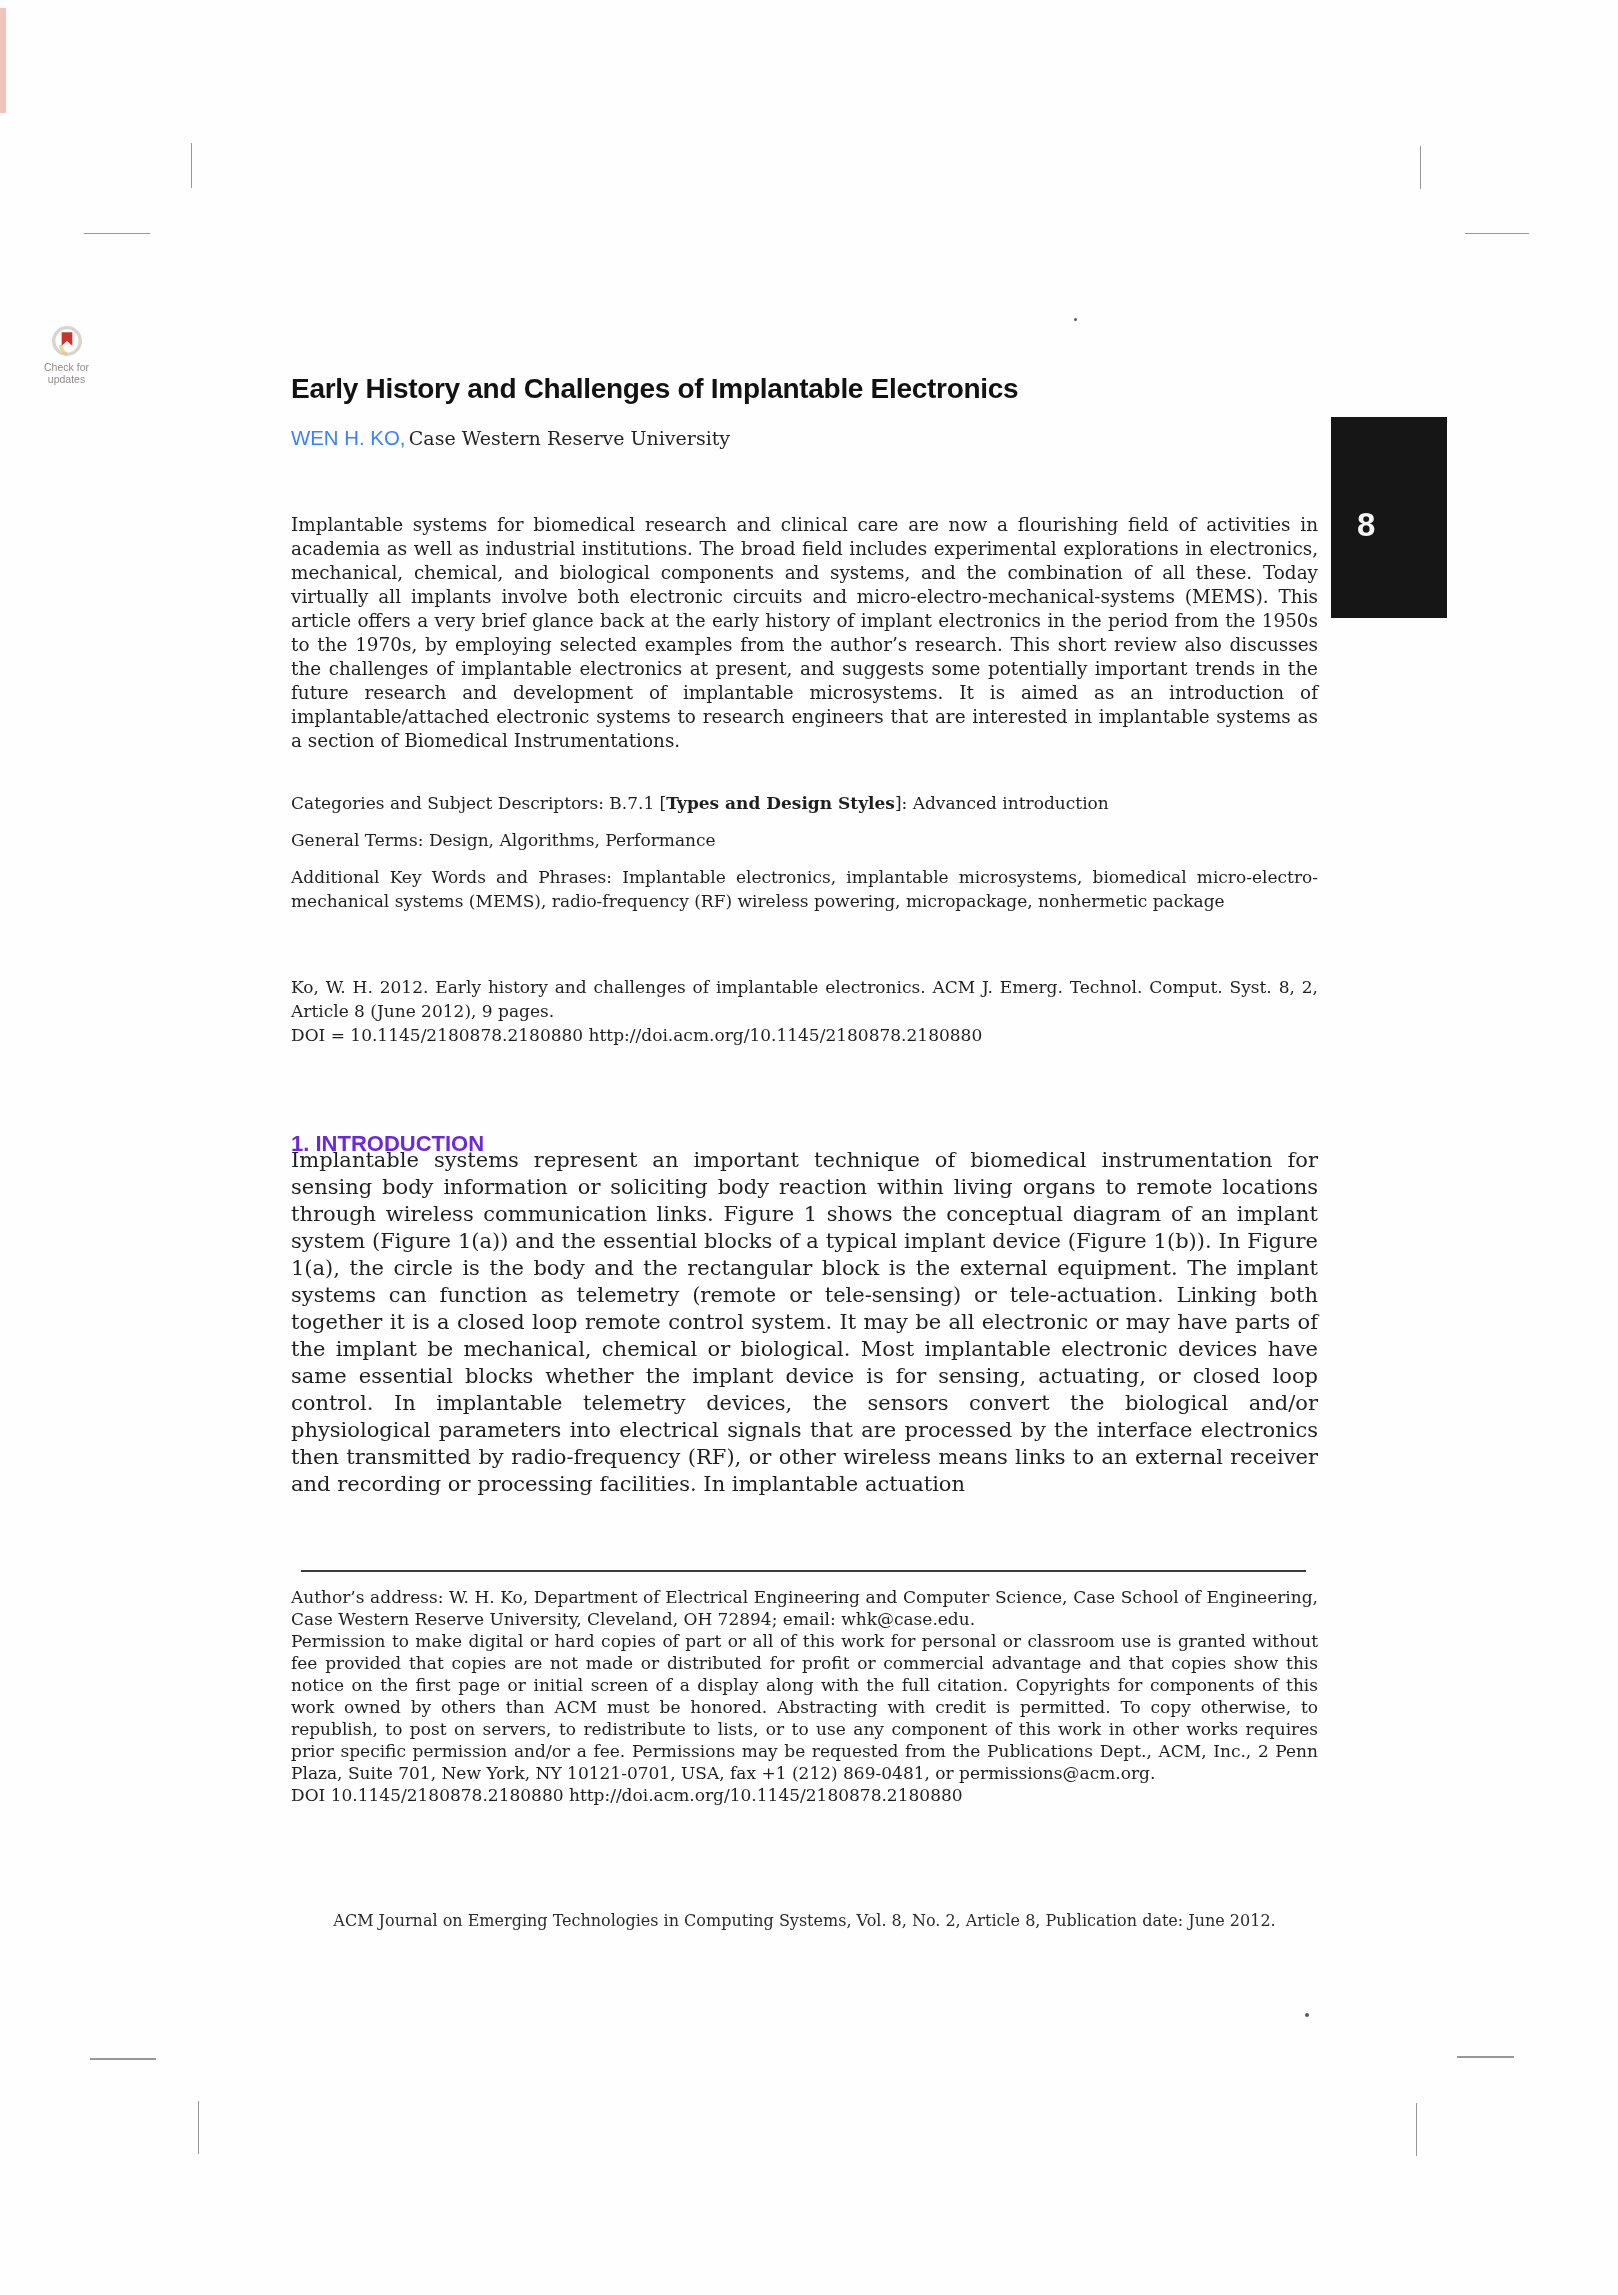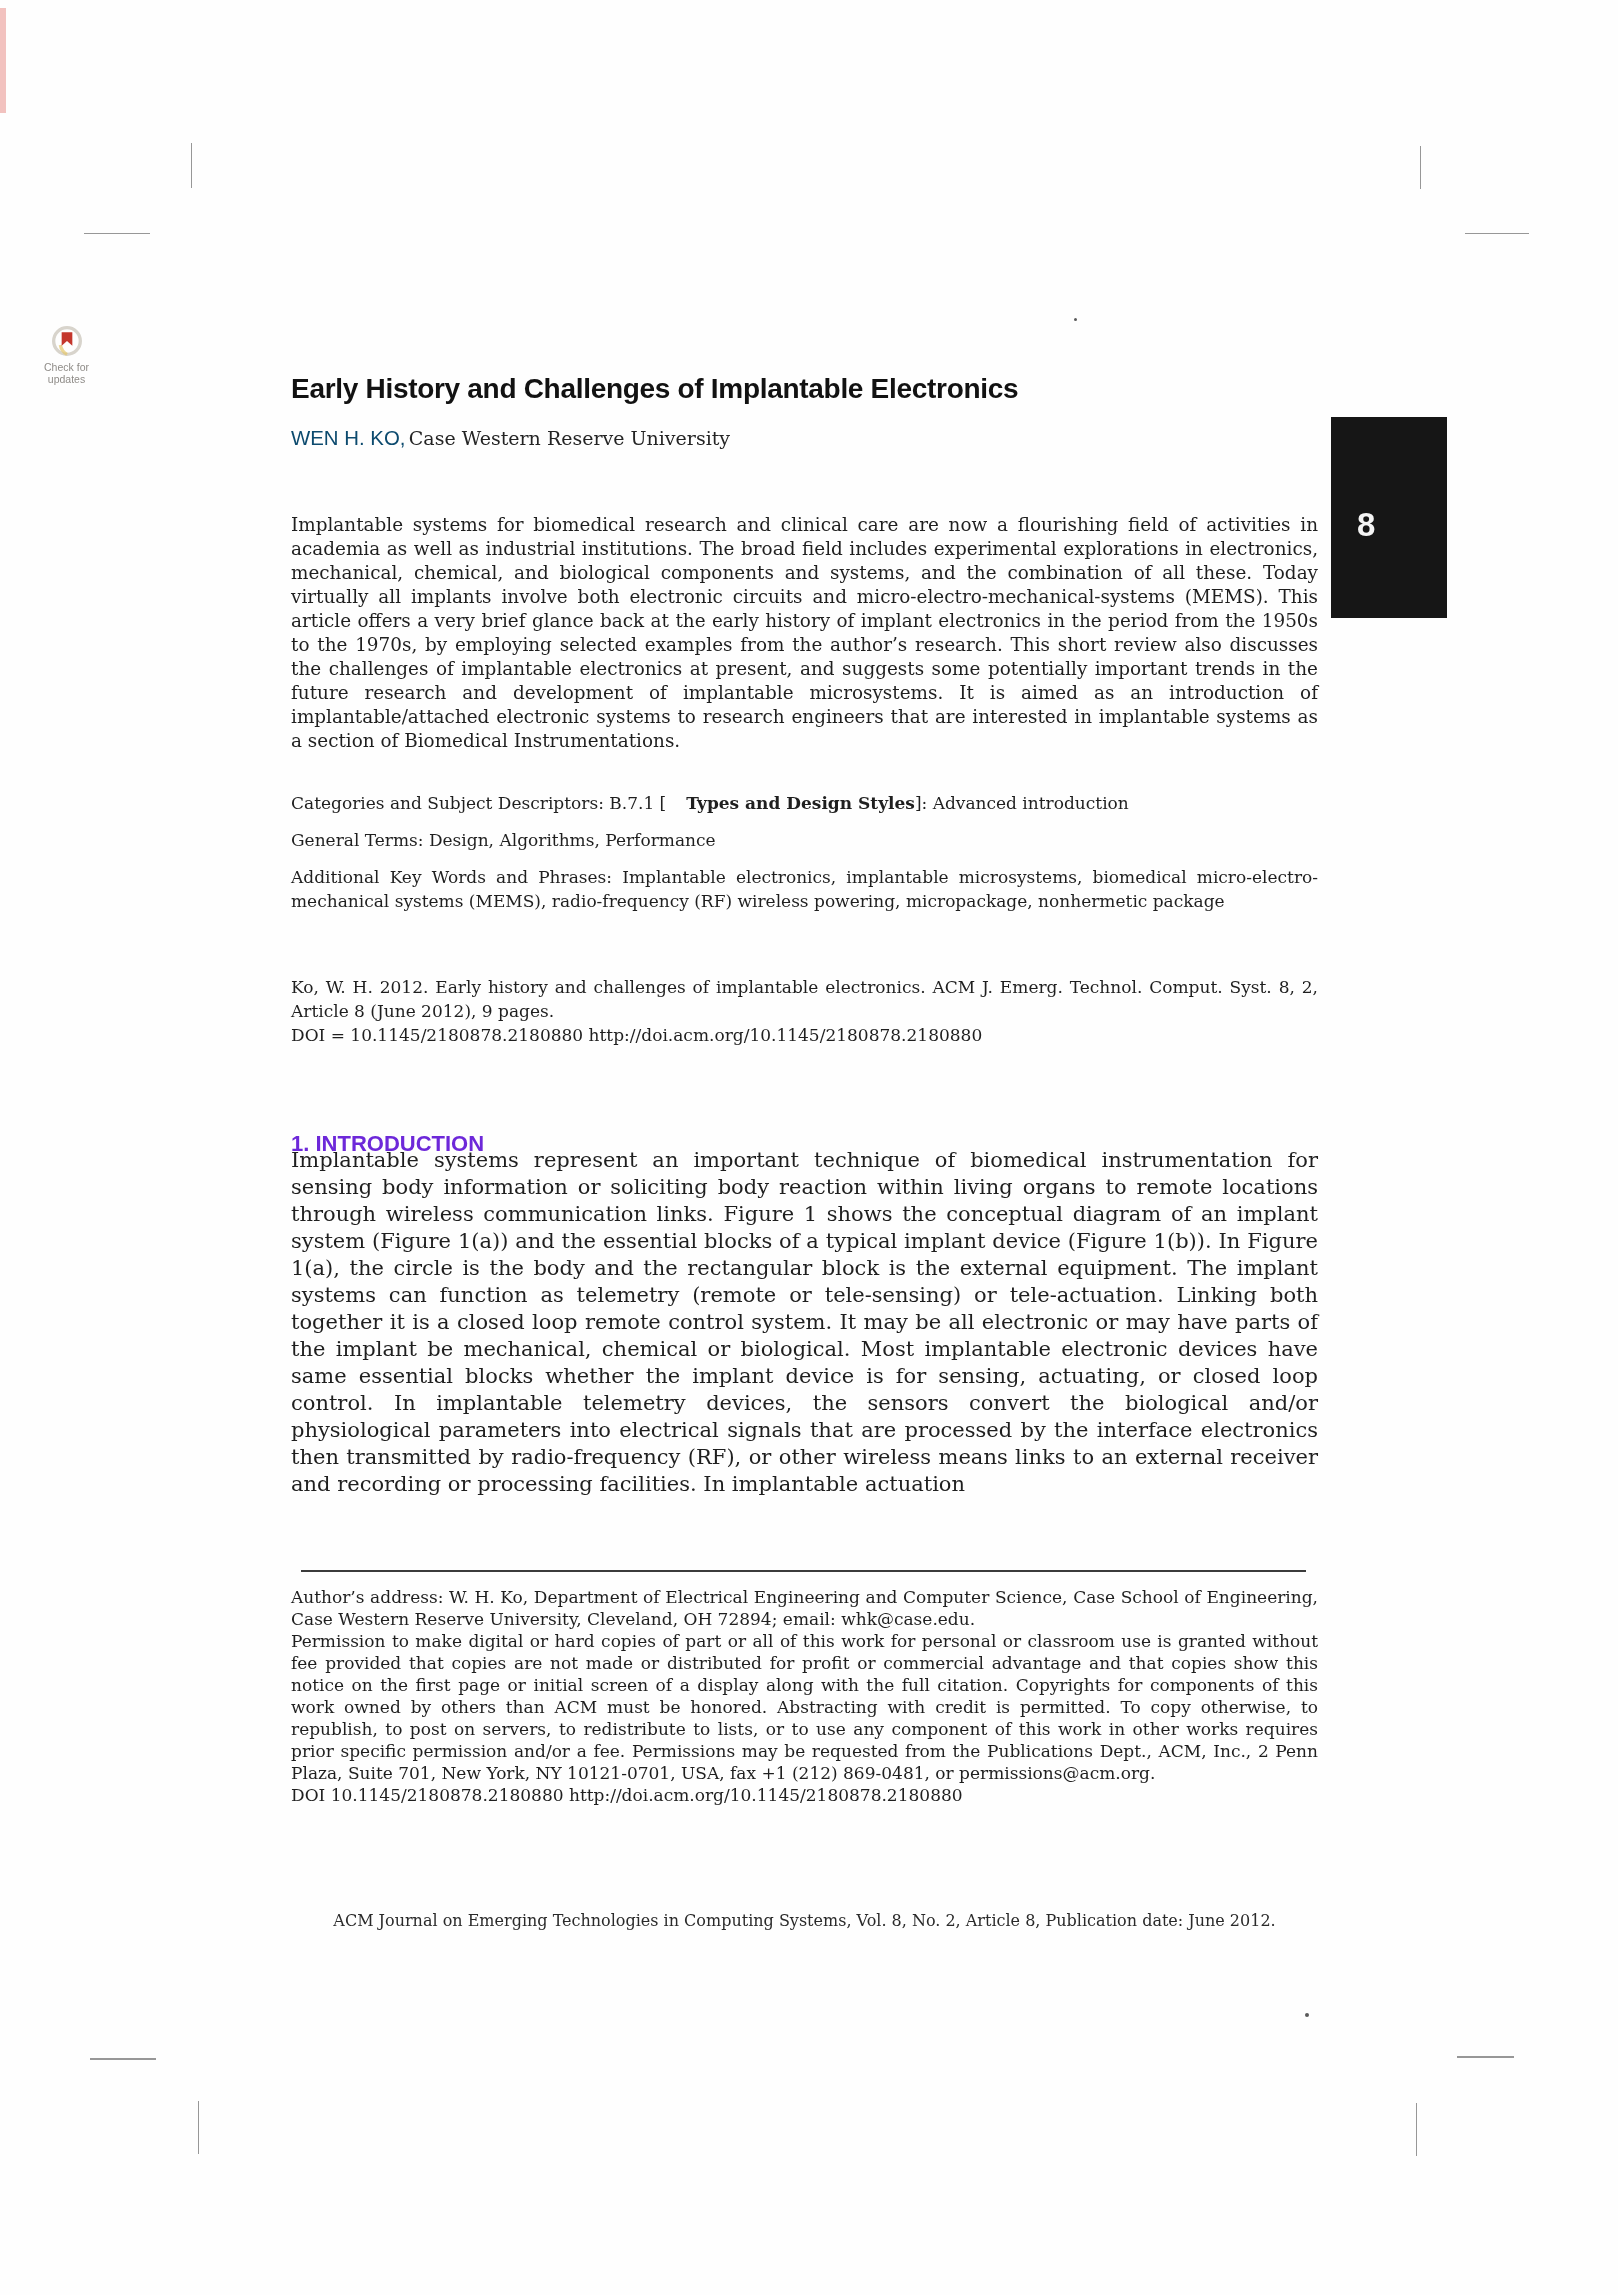--- a/index.html
+++ b/index.html
@@ -17,26 +17,26 @@
   .red-strip{position:absolute;left:0;top:8px;width:6px;height:105px;background:rgba(224,104,98,0.40);}
   
   .crossmark{position:absolute;left:35px;top:325px;width:63px;text-align:center;cursor:pointer;}
   .crossmark .cm-caption{font-family:"Liberation Sans",sans-serif;font-size:10.5px;line-height:12px;color:#8f8c88;margin-top:2px;}
   
   .pagenum-box{position:absolute;left:1331px;top:417px;width:116px;height:201px;background:#161616;}
   .pagenum-box .num{position:absolute;left:26px;top:89px;font-family:"Liberation Sans",sans-serif;font-weight:bold;font-size:33px;color:#f4f4f4;}
   
   .title{position:absolute;left:291px;top:354px;width:1117px;font-family:"Liberation Sans",sans-serif;font-weight:bold;font-size:28px;letter-spacing:-0.3px;color:#121212;}
   .authorline{position:absolute;left:291px;top:427px;width:1027px;}
-  .author-name{font-family:"Liberation Sans",sans-serif;font-size:20.4px;color:#0c4a6e;}
+  .author-name{font-family:"Liberation Sans",sans-serif;font-size:20.4px;color:#3b82f6;}
   .author-aff{font-size:19px;color:#242424;}
   
   .abstract{position:absolute;left:291px;top:513px;width:1027px;font-size:18.4px;line-height:24px;text-align:justify;}
   .metaline{position:absolute;left:291px;width:1027px;font-size:17px;line-height:24px;}
-  .metaline .b{font-weight:bold;margin-left:20px;}
+  .metaline .b{font-weight:bold;}
   .keywords{top:865px;text-align:justify;}
   .acmref-h{top:952px;font-weight:bold;}
   .acmref-cite{top:975px;text-align:justify;}
   .acmref-doi{top:1023px;}
   
   .sec-h{position:absolute;left:291px;top:1113px;font-family:"Liberation Sans",sans-serif;font-weight:bold;font-size:22px;color:#6d28d9;}
   .bodypara{position:absolute;left:291px;top:1147px;width:1027px;font-size:21px;line-height:27px;text-align:justify;}
   
   .fnrule{position:absolute;left:301px;top:1570px;width:1005px;height:2px;background:#3b3b3b;}
   .footnote{position:absolute;left:291px;top:1586px;width:1027px;font-size:17px;line-height:22px;text-align:justify;}

